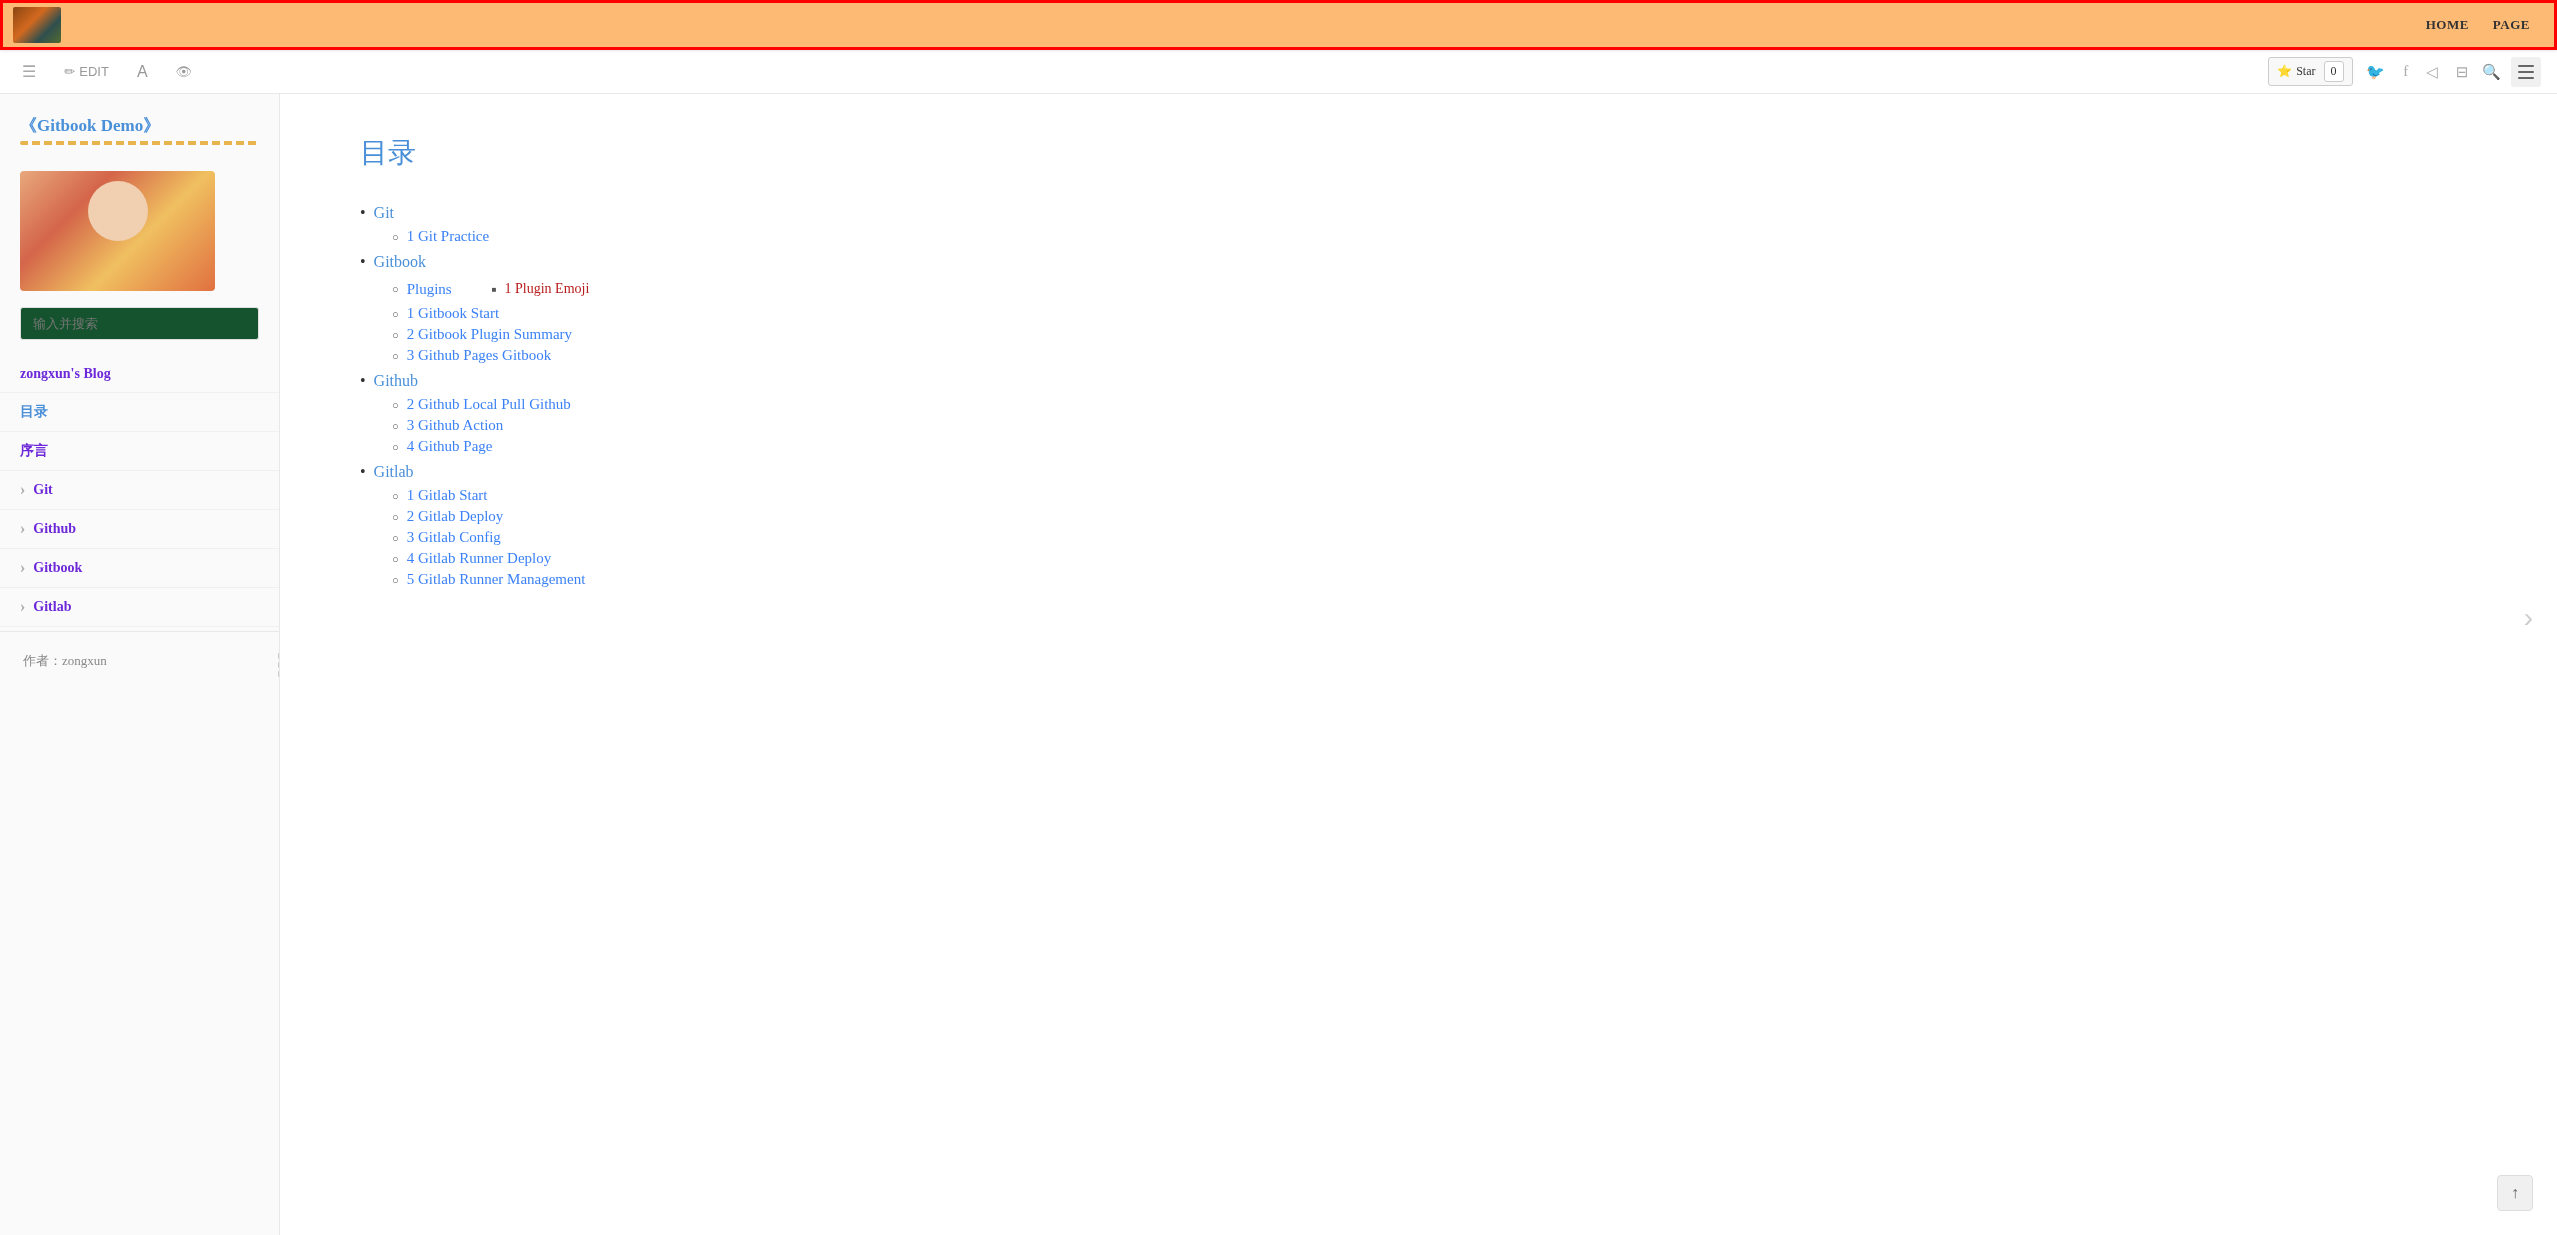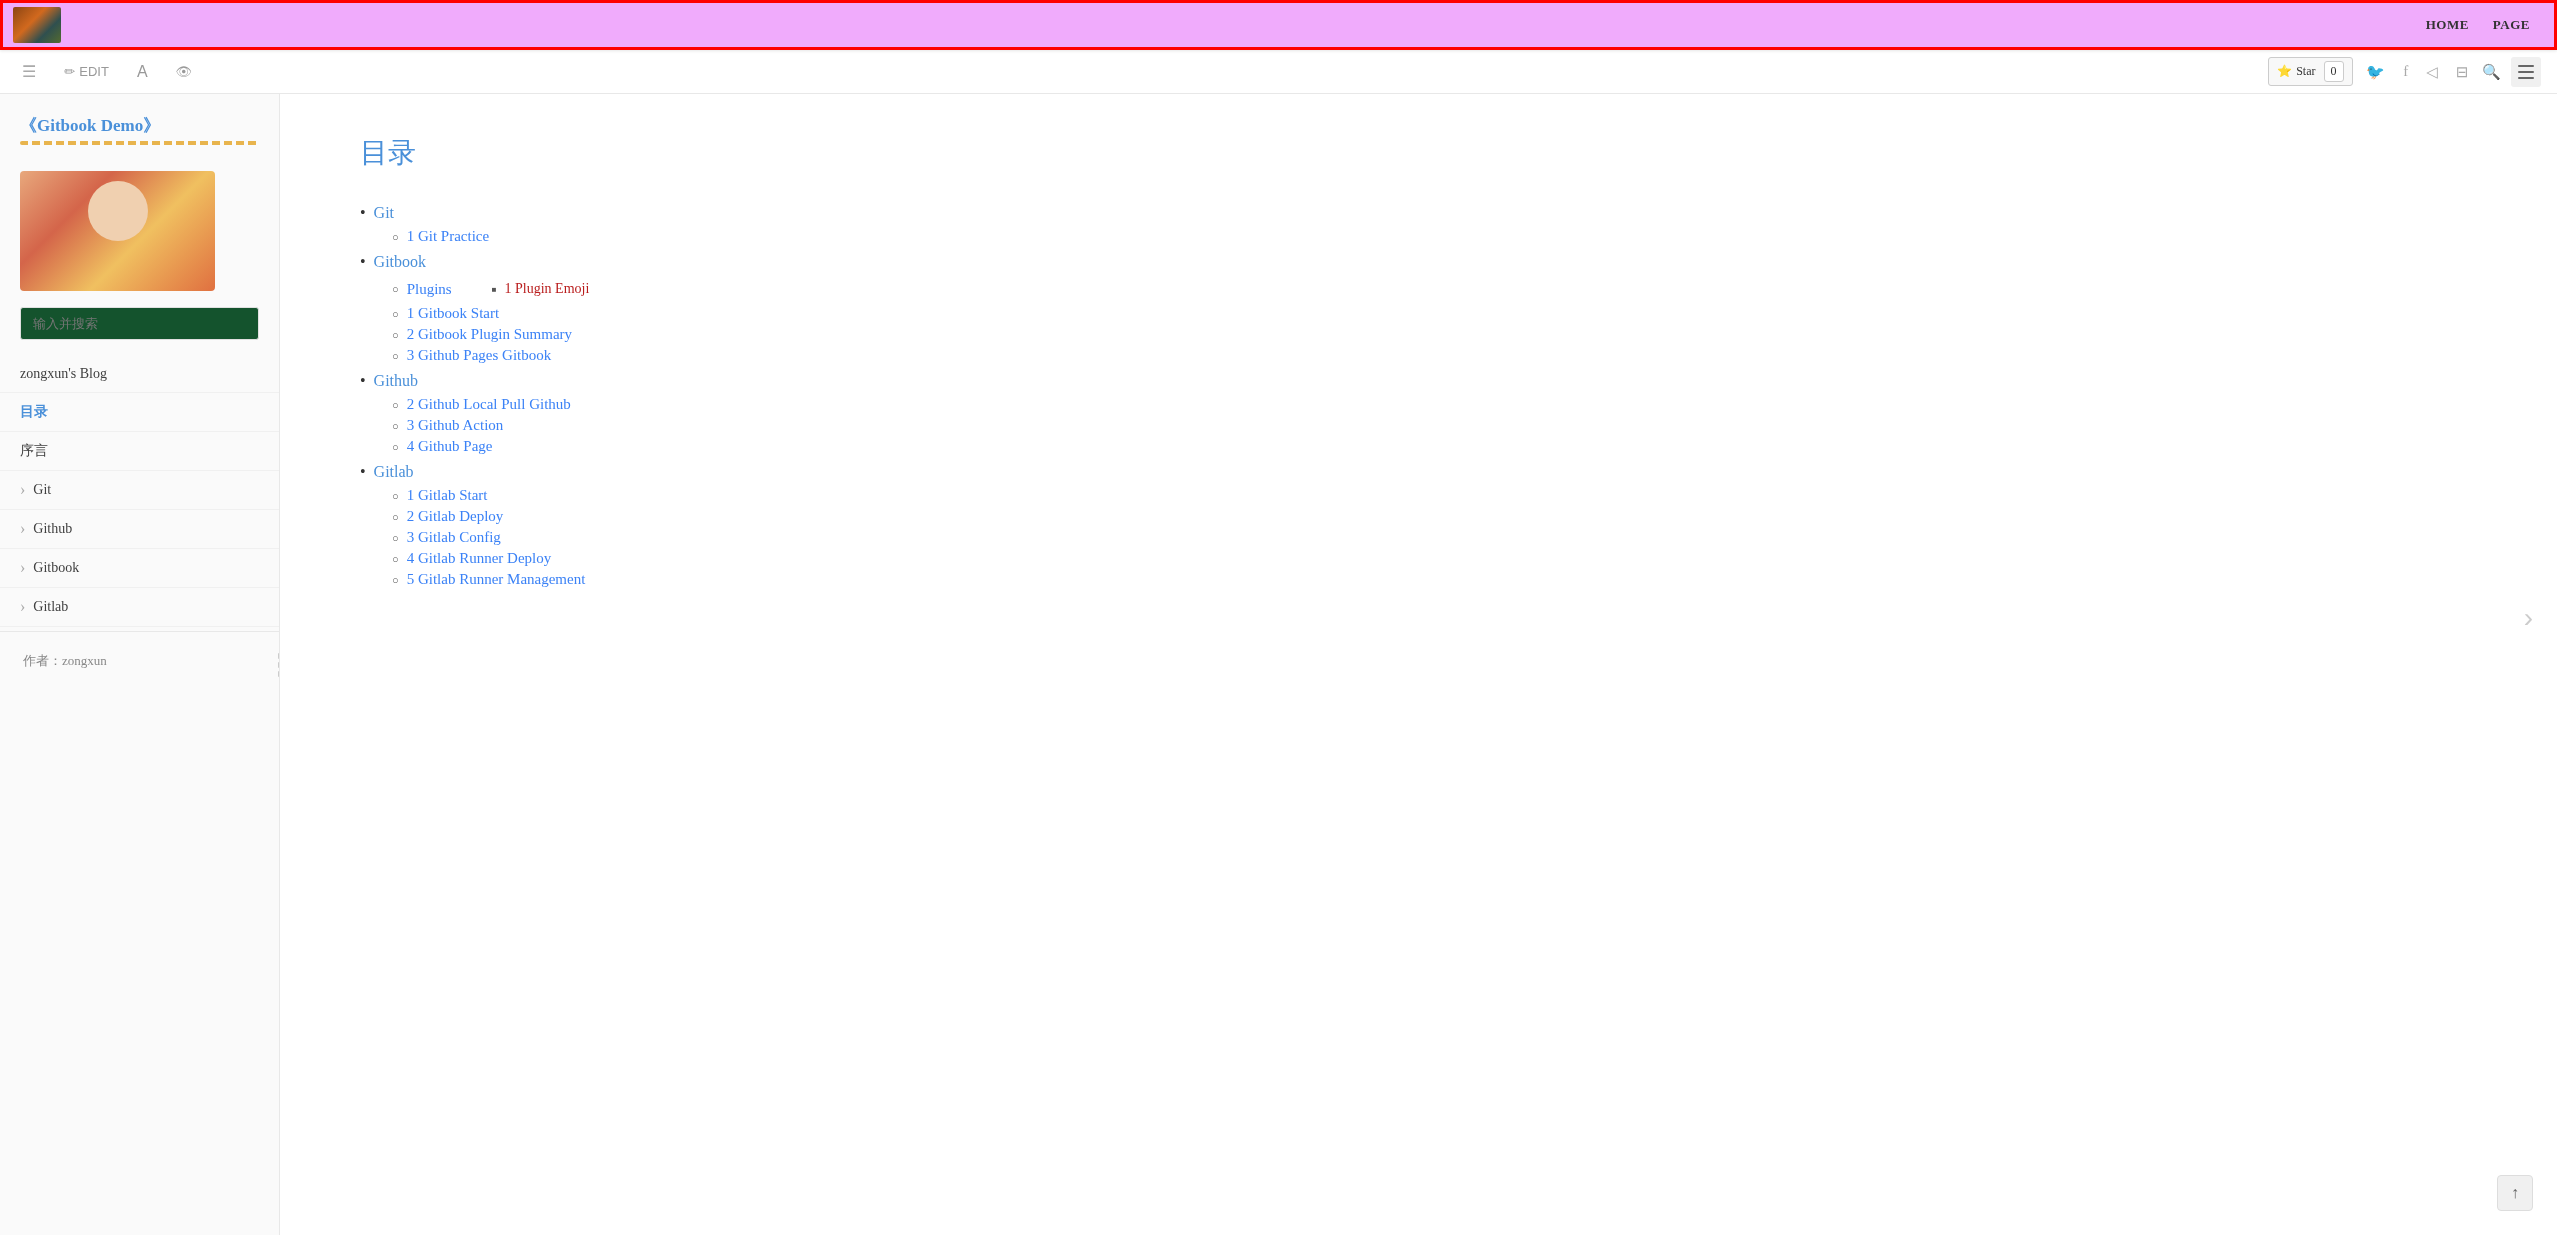--- a/index.html
+++ b/index.html
@@ -3,21 +3,21 @@
   <meta charset="utf-8">
   <style>
     * { margin: 0; padding: 0; box-sizing: border-box; }
     body { font-family: Georgia, "Times New Roman", serif; background: #fff; color: #333; font-size: 14px; }
 
     
     .top-nav {
       position: fixed;
       top: 0; left: 0; right: 0;
       height: 50px;
-      background: #f0abfc;
+      background: #fdba74;
       border: 3px solid red;
       display: flex;
       align-items: center;
       justify-content: flex-end;
       padding: 0 24px;
       z-index: 1000;
       box-shadow: 0 1px 3px rgba(0,0,0,0.1);
     }
     .top-nav-logo {
       position: absolute;
@@ -200,26 +200,27 @@
       background: #14532d;
       outline: none;
     }
     .sidebar-nav {
       list-style: none;
       padding: 0;
     }
     .sidebar-nav-item {
       padding: 10px 20px;
       font-size: 14px;
-      color: #404040;
+      color: #6d28d9;
       cursor: pointer;
       border-bottom: 1px solid #f0f0f0;
       display: flex;
       align-items: center;
       gap: 8px;
+      font-weight: bold;
     }
     .sidebar-nav-item.active {
       color: #4a90d9;
       font-weight: 600;
     }
     .sidebar-nav-item.expandable::before {
       content: '›';
       font-size: 16px;
       color: #aaa;
       flex-shrink: 0;

